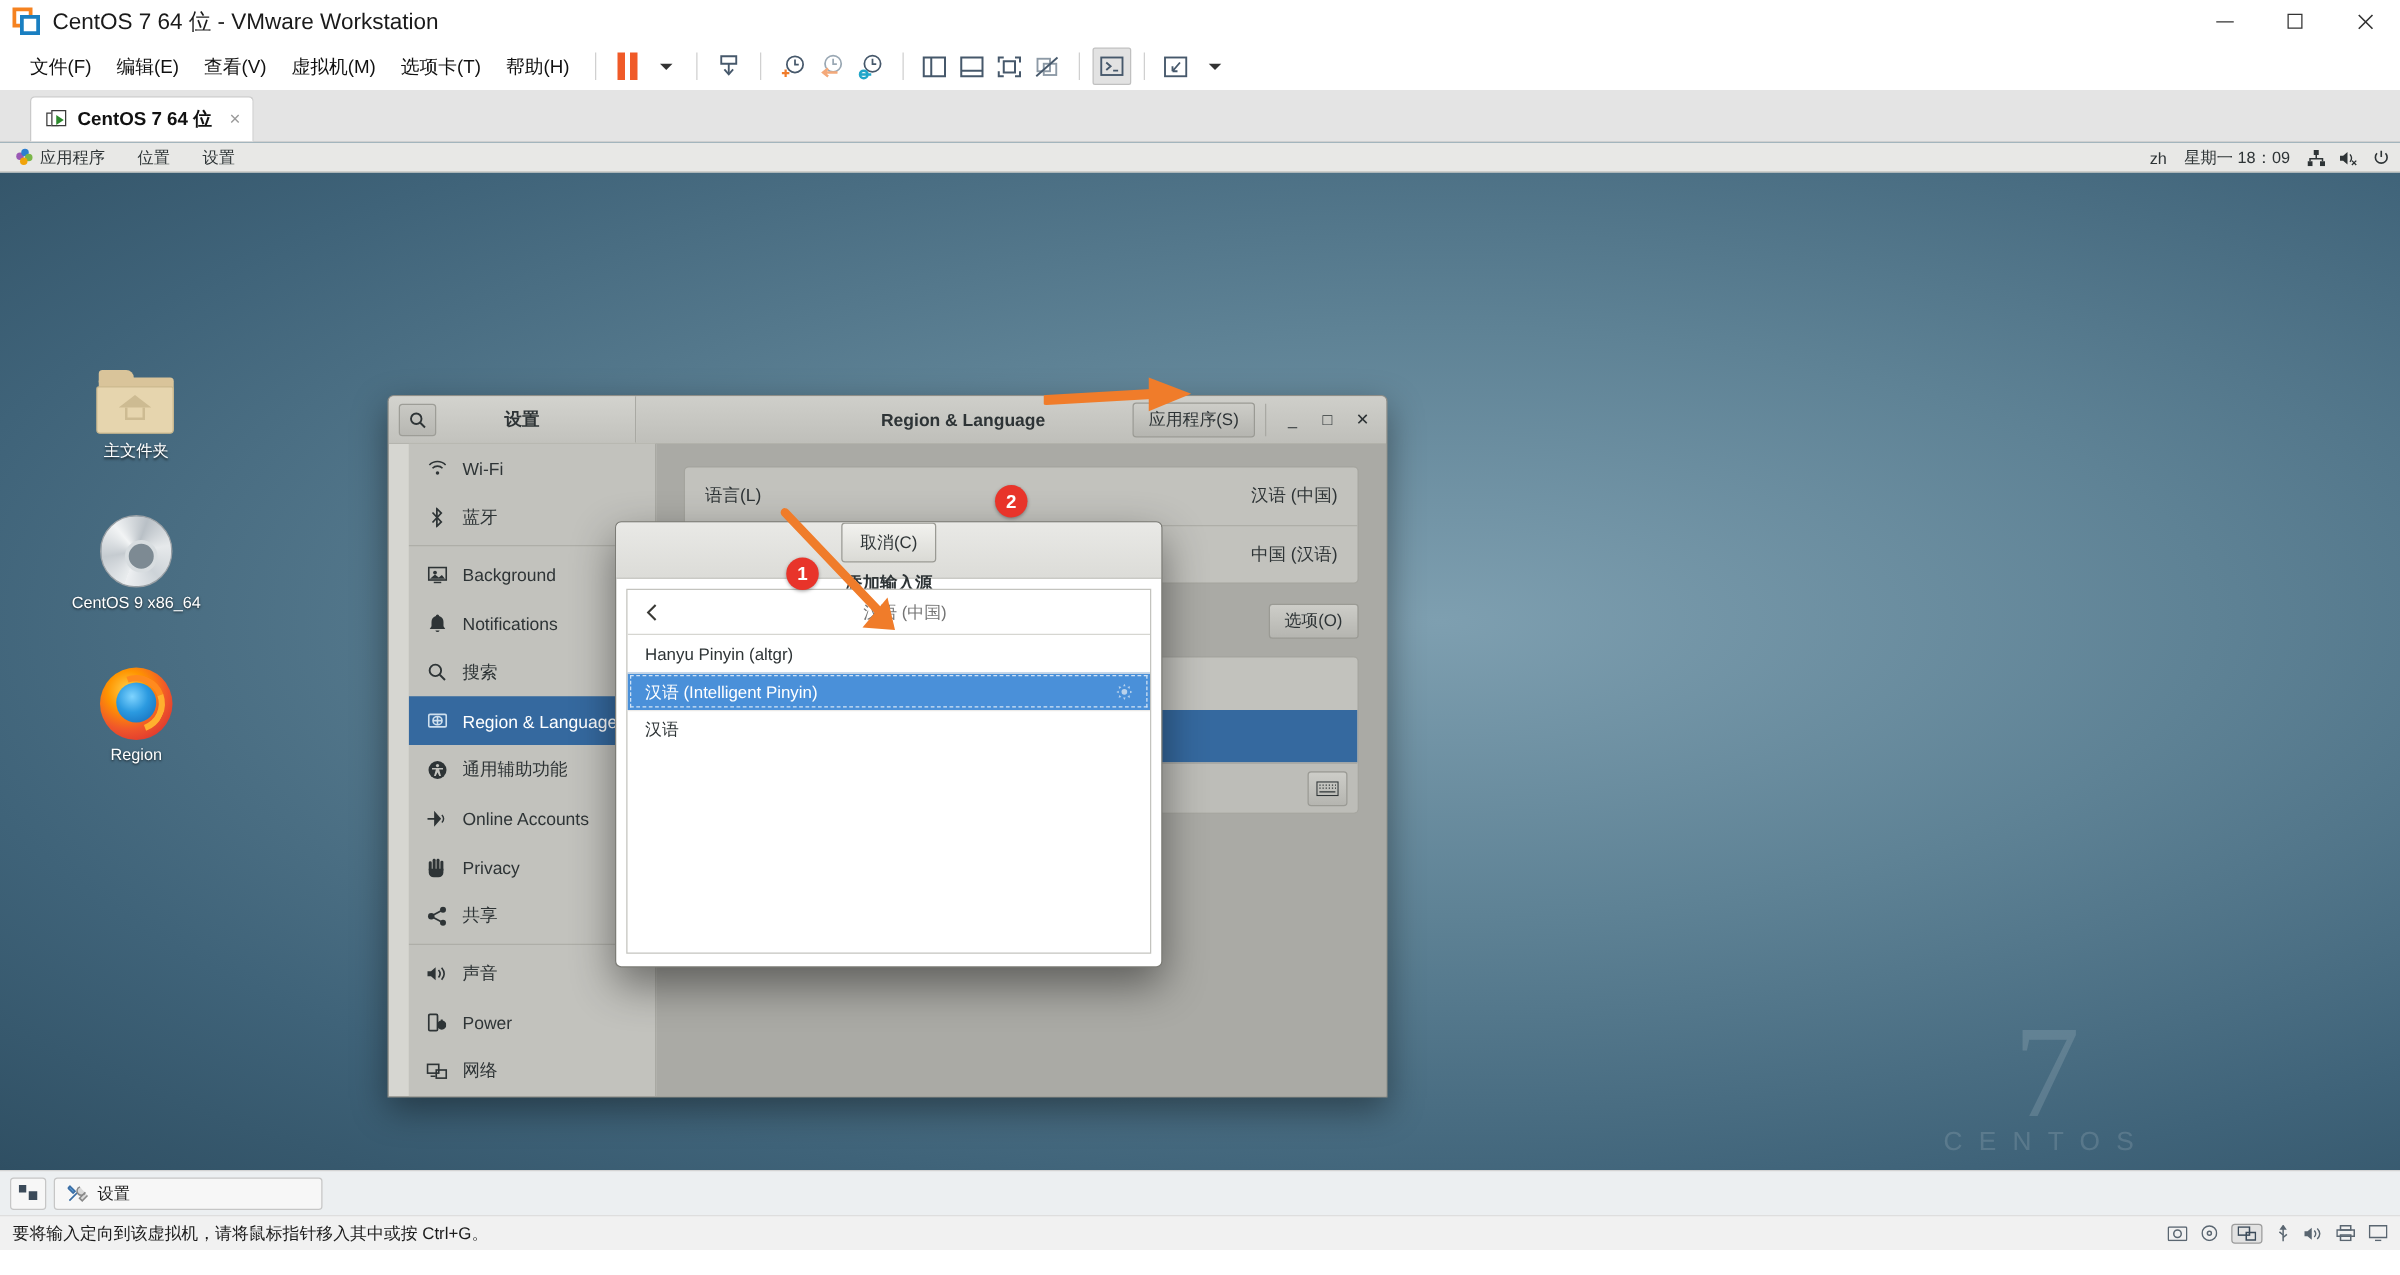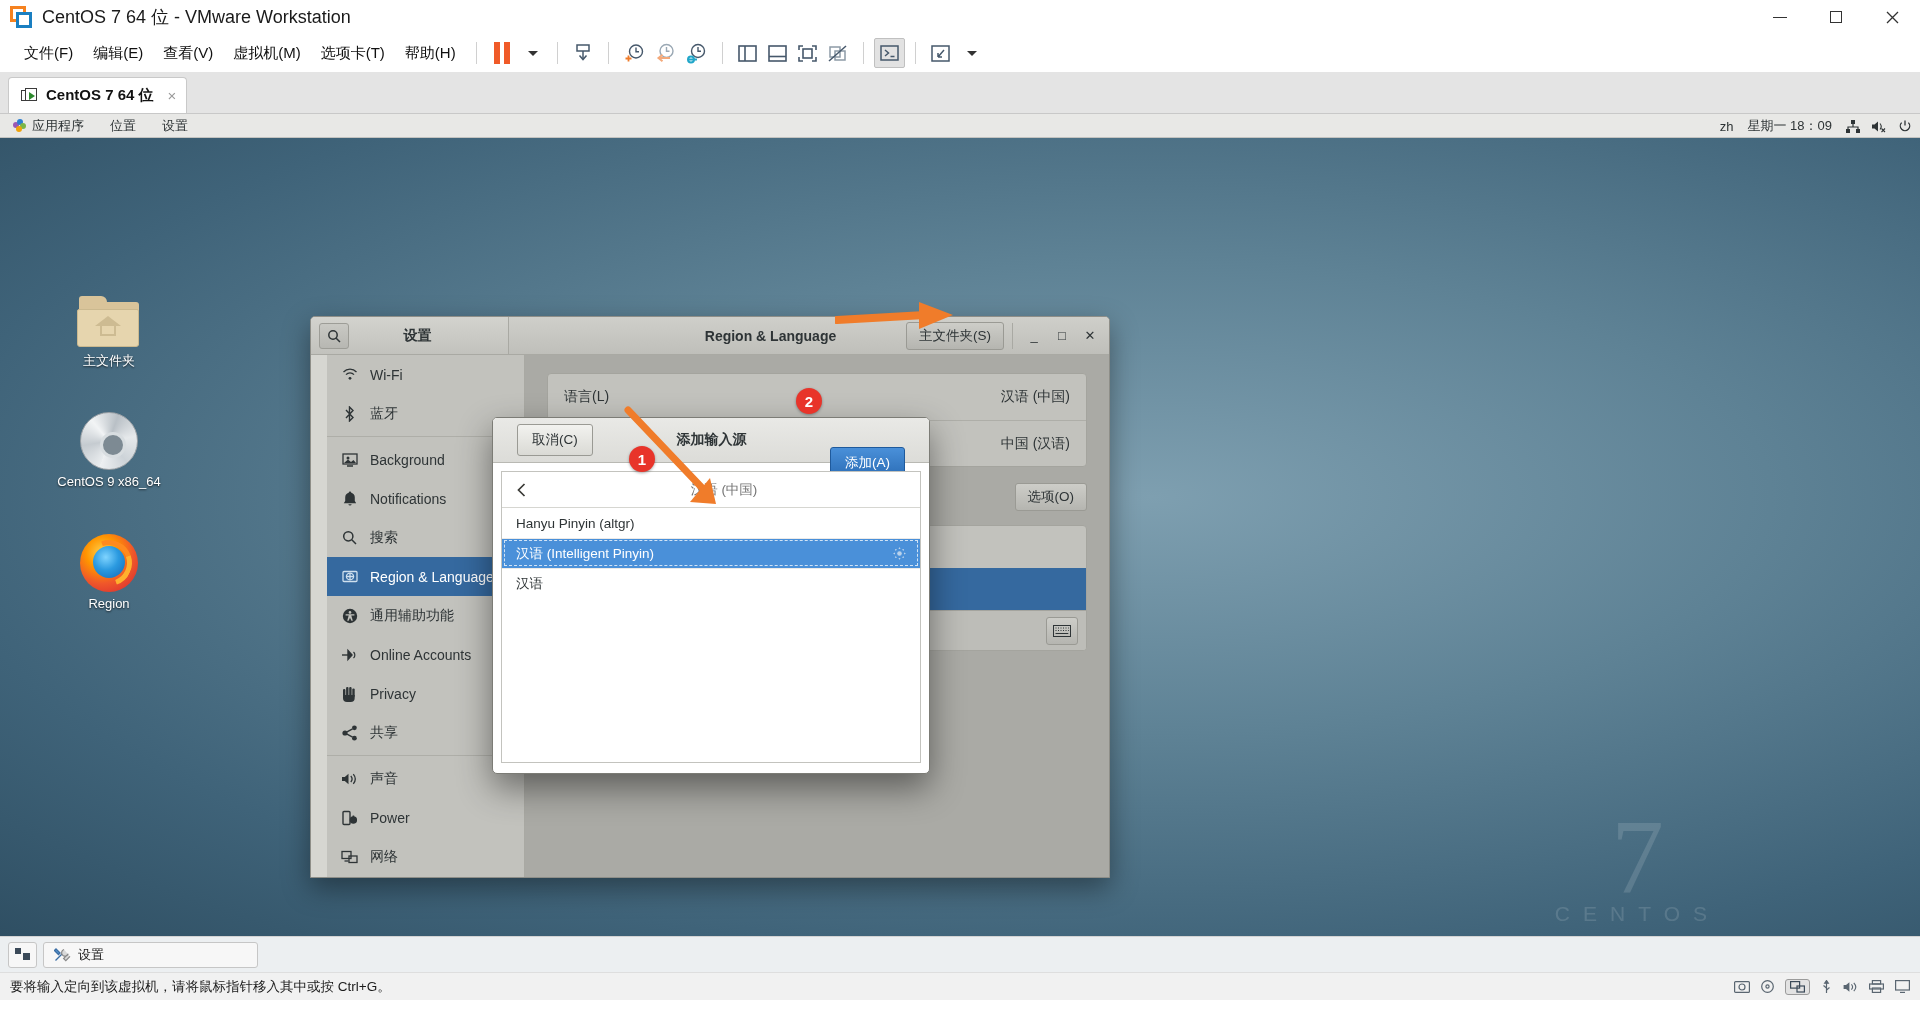--- a/index.html
+++ b/index.html
@@ -35,21 +35,21 @@
   .vm-tool-btn.pressed { background:#e2e2e2; border:1px solid #c0c0c0; border-radius:2px; }
   .vm-caret { width:0;height:0;border-left:5px solid transparent;border-right:5px solid transparent;border-top:5px solid #333; margin-left:2px;}
   .pause-bars { display:flex; gap:4px; }
   .pause-bars i { display:block; width:6px; height:22px; background:#f05a28; }
 
   
   .vm-tabstrip { height:42px; background:#e4e4e4; display:flex; align-items:flex-end; padding-left:8px; border-bottom:1px solid #c8c8c8; }
   .vm-tab {
     height:36px; background:#ffffff; border:1px solid #c9c9c9; border-bottom:none;
     border-radius:4px 4px 0 0; display:flex; align-items:center; gap:8px;
-    padding: 0 10px 0 12px; min-width:150px;
+    padding: 0 10px 0 12px; min-width:150px;margin-left:16px;
   }
   .vm-tab-icon { width:17px;height:15px; position:relative; }
   .vm-tab-icon .r1{position:absolute;left:0;top:2px;width:10px;height:11px;border:1.6px solid #3b3b3b;}
   .vm-tab-icon .r2{position:absolute;left:4px;top:0px;width:12px;height:13px;border:1.6px solid #3b3b3b;background:#fff;}
   .vm-tab-icon .play{position:absolute;left:8px;top:4px;width:0;height:0;border-left:6px solid #2d8a2d;border-top:4px solid transparent;border-bottom:4px solid transparent;}
   .vm-tab-label { font-size:15px; font-weight:bold; color:#111; white-space:nowrap; }
   .vm-tab-close { margin-left:6px; color:#9a9a9a; font-size:15px; line-height:1; }
 
   
   #guest {
@@ -163,21 +163,21 @@
 
   
   .dlg {
     position:absolute; left:492px; top:279px; width:438px; height:357px;
     background:#ffffff; border:1px solid #7c7c76; border-radius:5px;
     box-shadow:0 14px 34px rgba(0,0,0,.45); z-index:30; overflow:hidden;
     display:flex; flex-direction:column;
   }
   .dlg-header {
     height:45px; background:linear-gradient(180deg,#e9e9e6,#dcdcd8);
-    border-bottom:1px solid #b9b9b3; display:flex; align-items:center; padding:0 24px; gap:8px;
+    border-bottom:1px solid #b9b9b3; display:flex; align-items:center; padding:0 12px; gap:8px;flex-direction:column;
   }
   .dlg-title { flex:1; text-align:center; font-size:14px; font-weight:bold; color:#2e3436; }
   .dlg-btn { border:1px solid #9a9a94; border-radius:3px; background:linear-gradient(180deg,#f2f2ef,#dadad5);
              font-size:13.5px; color:#2e3436; padding:6px 14px; white-space:nowrap; }
   .dlg-btn.suggested { background:linear-gradient(180deg,#4a90d9,#2a6cb5); border-color:#1f5a9c; color:#fff;margin-top:45px; }
   .dlg-list-wrap { flex:1; margin:8px 8px 10px 8px; border:1px solid #c3c3be; background:#fff; display:flex; flex-direction:column; overflow:hidden;}
   .dlg-search-row { height:36px; border-bottom:1px solid #d6d6d1; display:flex; align-items:center; padding:0 10px; gap:8px; }
   .dlg-back { width:18px; height:18px; display:flex; align-items:center; justify-content:center; color:#3a3a36; font-size:15px; }
   .dlg-search-input { flex:1; border:none; outline:none; font-size:13.5px; color:#8b8b86; text-align:center; background:transparent;
                       font-family:"Liberation Sans", sans-serif; }
@@ -467,21 +467,21 @@
                 <svg width="14" height="14" viewBox="0 0 14 14" fill="none" stroke="#2e3436" stroke-width="1.5">
                     <circle cx="6" cy="6" r="4.2"></circle>
                     <path d="M9.2 9.2 L13 13"></path>
                   </svg>
               </span>
             </div>
             <div class="sw-header-title">设置</div>
           </div>
           <div class="sw-header-right">
             <div class="sw-main-title">Region &amp; Language</div>
-            <div class="sw-btn">主文件夹(S)</div>
+            <div class="sw-btn">应用程序(S)</div>
             <div class="sw-wctl">
               <div class="sw-wbtn">_</div>
               <div class="sw-wbtn">□</div>
               <div class="sw-wbtn">✕</div>
             </div>
           </div>
         </div>
 
         <div class="sw-body">
           <div class="sw-sidebar">

